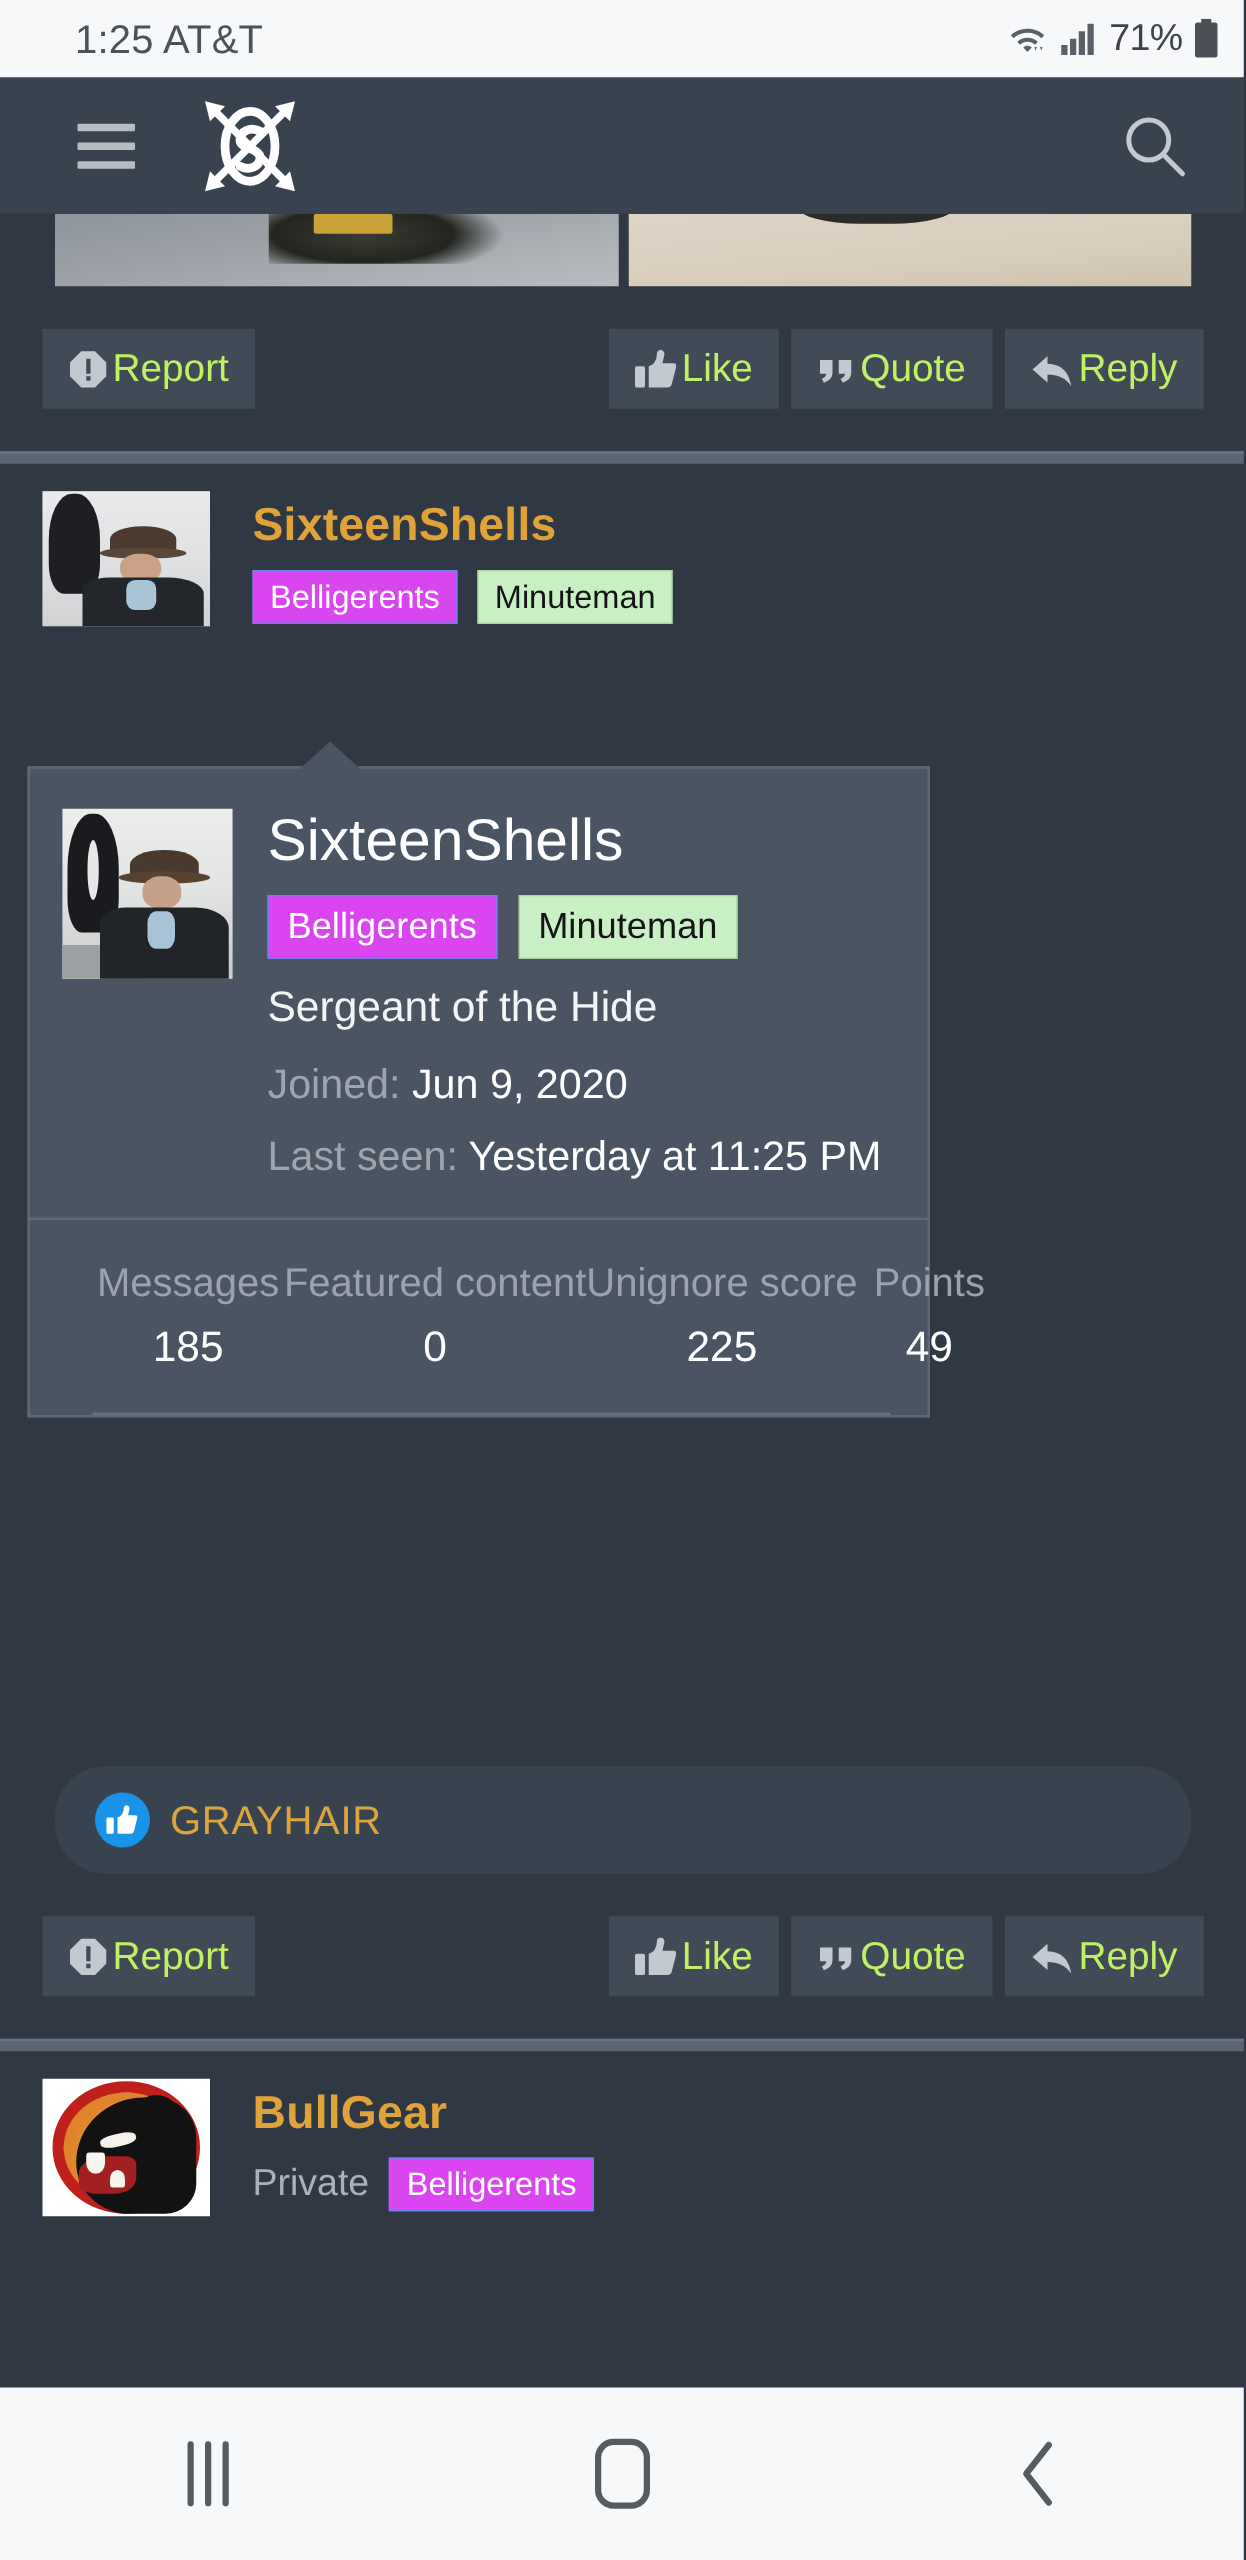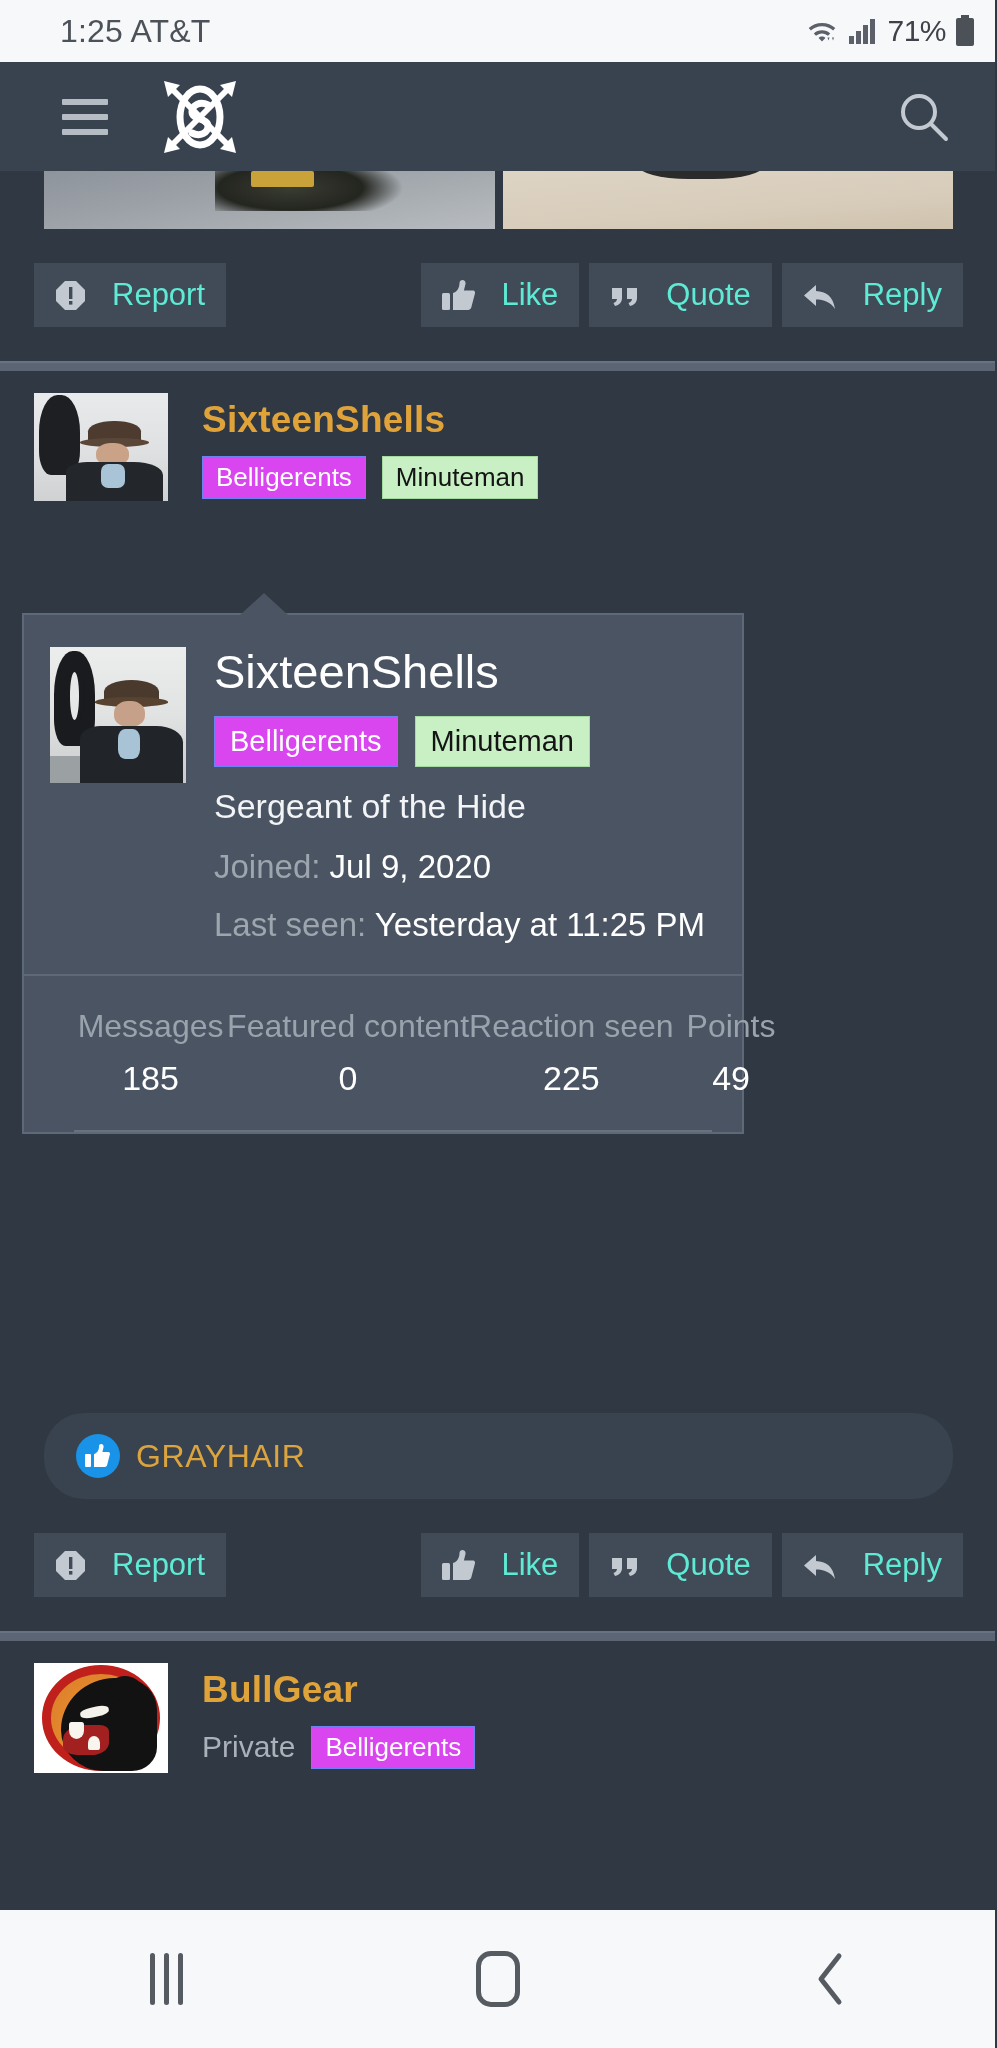--- a/index.html
+++ b/index.html
@@ -129,23 +129,23 @@
     margin: 34px 34px 0 34px;
     height: 64px;
   }
   .pa-left { display: flex; }
   .pa-right { margin-left: auto; display: flex; gap: 10px; }
   .pbtn {
     background: #414b58;
     height: 64px;
     display: flex;
     align-items: center;
-    gap: 26px;
+    gap: 4px;
     padding: 0 21px;
-    color: #5eead4;
+    color: #bef264;
     font-size: 31px;
     white-space: nowrap;
   }
   .pbtn svg { display: block; flex: none; }
 
   .section-sep {
     height: 10px;
     background: #5b6574;
     margin-top: 34px;
     border-top: 2px solid #677284;
@@ -560,41 +560,41 @@
             </div>
             <div class="popup-info">
               <div class="popup-username">SixteenShells</div>
               <div class="popup-badges">
                 <span class="badge blue">Belligerents</span>
                 <span class="badge green">Minuteman</span>
               </div>
               <div class="popup-title">Sergeant of the Hide</div>
               <div class="popup-meta">
                 <span class="lbl">Joined:</span>
-                <span>Jul 9, 2020</span>
+                <span>Jun 9, 2020</span>
               </div>
               <div class="popup-meta">
                 <span class="lbl">Last seen:</span>
                 <span>Yesterday at 11:25 PM</span>
               </div>
             </div>
           </div>
 
           <div class="popup-stats">
             <div class="stats-row">
               <div class="stat-cell c0">
                 <div class="stat-label">Messages</div>
                 <div class="stat-value">185</div>
               </div>
               <div class="stat-cell c1">
                 <div class="stat-label">Featured content</div>
                 <div class="stat-value">0</div>
               </div>
               <div class="stat-cell c2">
-                <div class="stat-label">Reaction seen</div>
+                <div class="stat-label">Unignore score</div>
                 <div class="stat-value">225</div>
               </div>
               <div class="stat-cell c3">
                 <div class="stat-label">Points</div>
                 <div class="stat-value">49</div>
               </div>
             </div>
             <div class="stat-divider"></div>
           </div>
 

